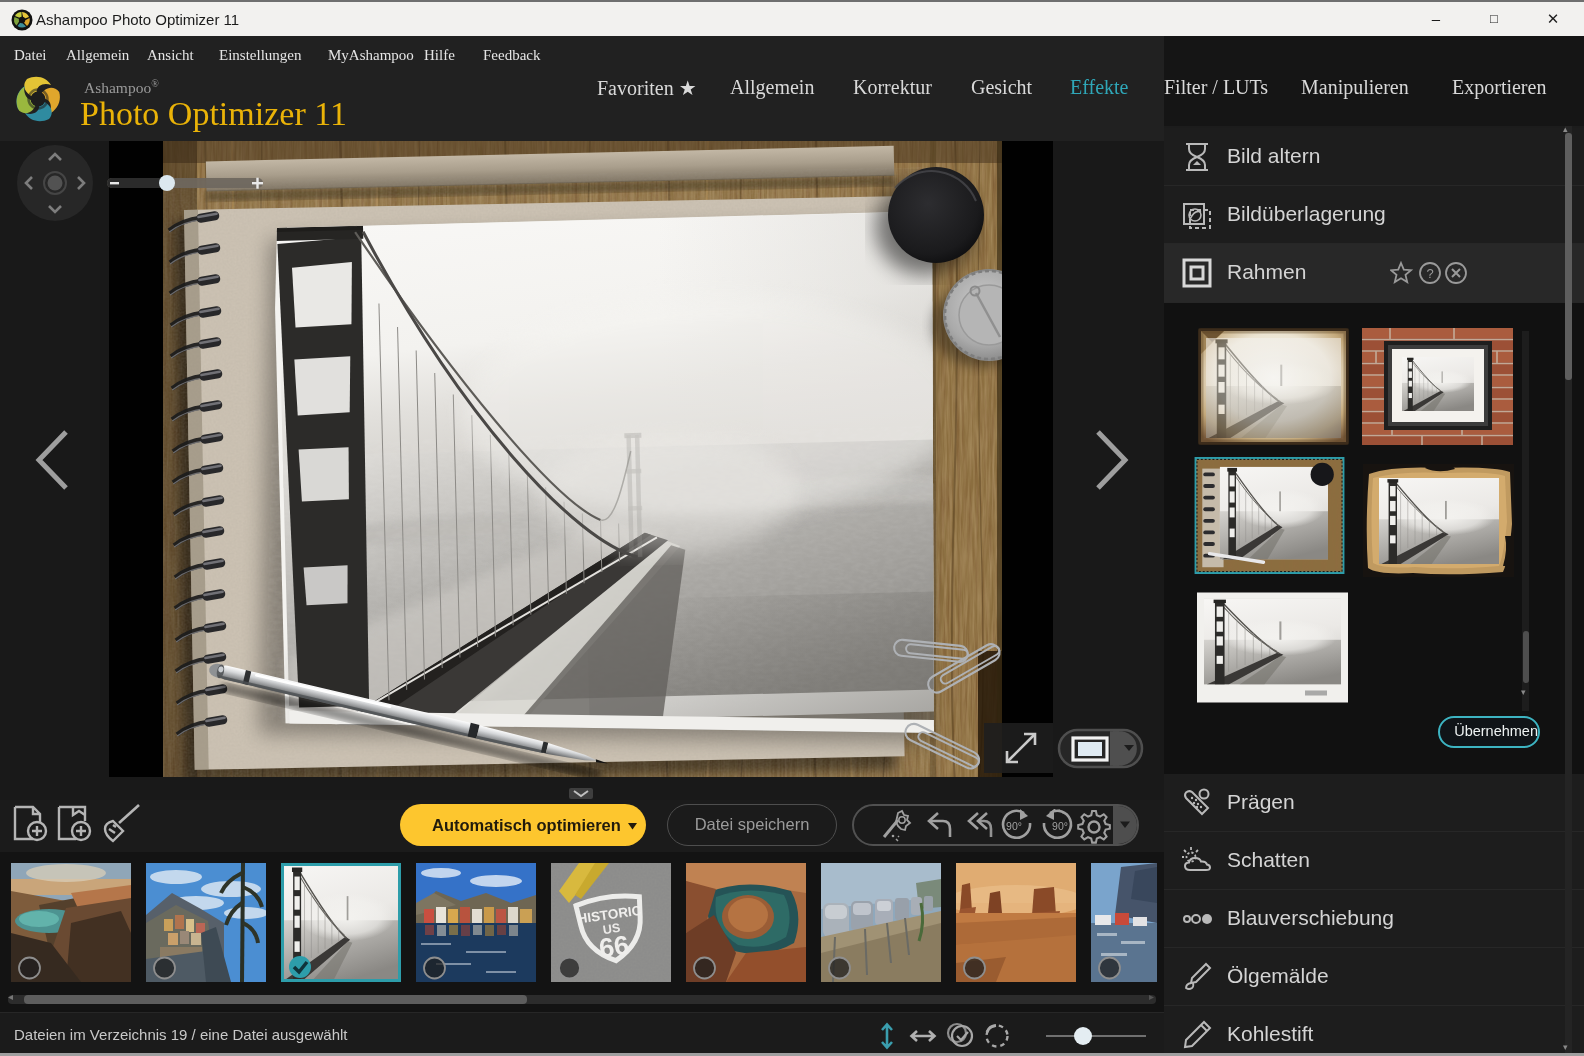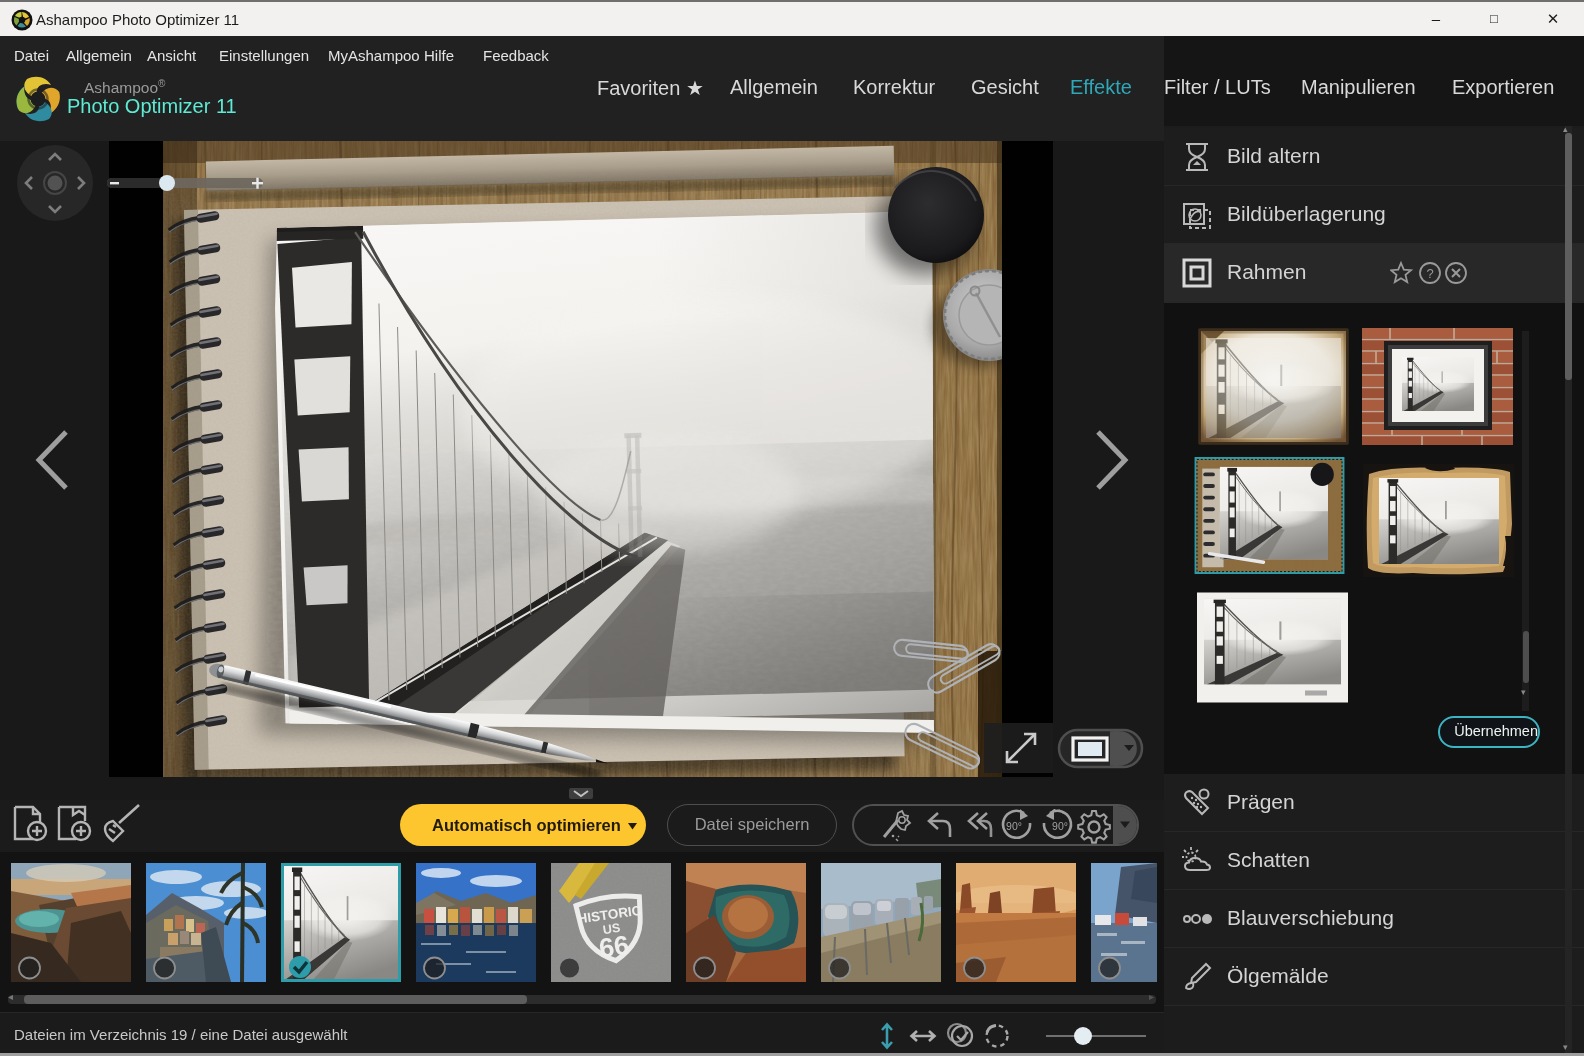--- a/index.html
+++ b/index.html
@@ -2,25 +2,25 @@
 <html><head><meta charset="utf-8">
 <style>
 html,body{margin:0;padding:0;background:#000;}
 #app{position:relative;width:1584px;height:1056px;overflow:hidden;background:#1a1a1a;font-family:"Liberation Sans",sans-serif;}
 .abs{position:absolute;}
 
 #titlebar{left:0;top:0;width:1584px;height:36px;background:#f2f1ef;border-top:2px solid #6f6f6f;box-sizing:border-box;}
 #titlebar .title{position:absolute;left:36px;top:9px;font-size:15px;color:#1b1b1b;}
 .winbtn{position:absolute;top:0;width:46px;height:34px;color:#1b1b1b;text-align:center;line-height:34px;font-size:15px;}
 
-#header{left:0;top:36px;width:1584px;height:105px;background:#212121;}
+#header{left:0;top:36px;width:1584px;height:105px;background:#212121;font-family:Liberation Serif, serif;}
 #header .rdark{position:absolute;left:1164px;top:0;width:420px;height:90px;background:#151515;}
 .menuitem{position:absolute;top:11px;font-size:15px;color:#e4e4e4;}
 .brand1{position:absolute;left:73px;top:42px;font-size:15.5px;color:#9a9a9a;margin-left:11px;}
-.brand2{position:absolute;left:67px;top:59px;font-size:20px;color:#5eead4;}
+.brand2{position:absolute;left:80px;top:59px;font-size:34px;color:#eab308;}
 .navitem{position:absolute;top:40px;font-size:20px;color:#d9d9d9;}
 
 #stage{left:0;top:141px;width:1164px;height:659px;background:#191919;}
 
 #toolbar{left:0;top:800px;width:1164px;height:52px;background:#1b1b1b;}
 .ybtn{position:absolute;left:400px;top:4px;width:246px;height:42px;border-radius:21px;background:#fdc62e;color:#211b0c;font-size:16.5px;font-weight:bold;line-height:42px;white-space:nowrap;padding-left:32px;box-sizing:border-box;}
 .savebtn{position:absolute;left:667px;top:4px;width:170px;height:42px;border-radius:21px;border:1.5px solid #4e4e4e;box-sizing:border-box;color:#9b9b9b;font-size:16.5px;text-align:center;line-height:39px;}
 .toolgroup{position:absolute;left:852px;top:4px;width:287px;height:42px;border-radius:21px;border:2px solid #515151;box-sizing:border-box;}
 
 #filmstrip{left:0;top:852px;width:1164px;height:160px;background:#131313;}
@@ -894,20 +894,27 @@
       </svg>
       <div class="lbl">Blauverschiebung</div>
       </div>
     <div class="prow" style="top:822px">
       <svg class="ic" viewBox="0 0 30 30" fill="none" stroke="#b9b9b9" stroke-width="2">
         <path d="M24,2 L28,6 L14,20 L9,21 L10,16 Z"></path>
         <path d="M9,21 Q4,22 4,26 Q7,28 10,26 Q12,24 11,21" stroke-width="1.8"></path>
       </svg>
       <div class="lbl">Ölgemälde</div>
       </div>
+    <div class="prow" style="top:880px;height:50px">
+      <svg class="ic" viewBox="0 0 30 30" fill="none" stroke="#b9b9b9" stroke-width="2">
+        <path d="M22,2 L28,8 L10,26 L3,27 L4,20 Z"></path>
+        <line x1="19" y1="5" x2="25" y2="11"></line>
+      </svg>
+      <div class="lbl">Kohlestift</div>
+      </div>
     <div id="vscroll">
         <div id="vthumb"></div>
       </div>
     <div class="abs" style="left:399px;top:-2px;color:#8a8a8a;font-size:9px">▴</div>
     <div class="abs" style="left:399px;top:916px;color:#8a8a8a;font-size:9px">▾</div>
   </div>
   <div id="bottomline" class="abs"></div>
 </div>
 
 </body></html>

